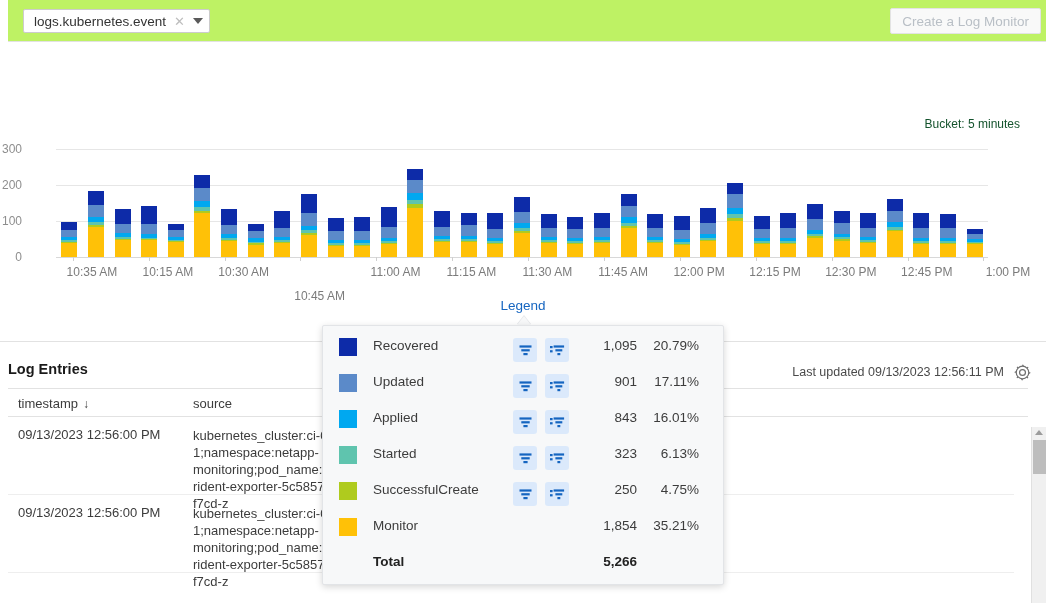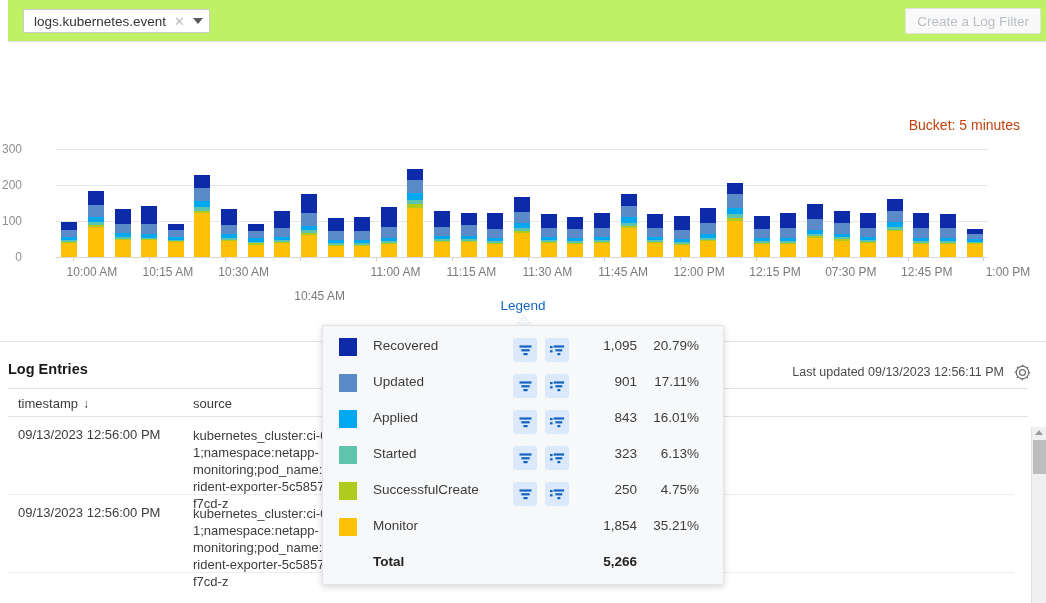--- a/index.html
+++ b/index.html
@@ -78,21 +78,21 @@
   .sel-num { left:518px; top:95px; width:80px; }
   .sel-box .caret { margin-left:auto; }
   .show-others-wrap { position:absolute; left:611px; top:98px; display:flex; align-items:center; gap:7px; }
   .checkbox {
     width:16px; height:16px; background:#0a66c2; border-radius:2px;
     display:flex; align-items:center; justify-content:center;
   }
   .checkbox svg { display:block; }
   .show-others-label { font-size:13.5px; color:#333; }
 
-  .bucket { position:absolute; right:26px; top:117px; font-size:14px; color:#c2410c; }
+  .bucket { position:absolute; right:26px; top:117px; font-size:12px; color:#14532d; }
 
   
   .chart-panel { position:absolute; left:0; top:135px; width:1046px; height:155px; background:#fff; }
   .chart-area { position:absolute; left:56px; top:14px; width:932px; height:108px; }
   .gridline { position:absolute; left:0; width:932px; height:1px; background:#e6e6e6; }
   .axis-base { position:absolute; left:0; top:108px; width:932px; height:1px; background:#d8d8d8; }
   .ylab { position:absolute; right:966px; font-size:12px; color:#8e8e8e; text-align:right; width:40px; transform:translateY(-7px); }
   .bar { position:absolute; bottom:0; width:16px; display:flex; flex-direction:column-reverse; }
   .seg { width:100%; }
   .tick { position:absolute; top:108px; width:1px; height:4px; background:#cfcfcf; }
@@ -154,21 +154,21 @@
 </style>
 </head>
 <body>
 
 <div class="topbar">
   <div class="ds-chip">
     <span class="ds-chip-label">logs.kubernetes.event</span>
     <span class="ds-chip-x">✕</span>
     <span class="caret gray"></span>
   </div>
-  <div class="create-monitor">Create a Log Filter</div>
+  <div class="create-monitor">Create a Log Monitor</div>
 </div>
 
 <div class="filterrow">
   <div class="btn-outline filter-by">Filter By</div>
   <div class="plus-btn">+</div>
   <div class="help-icon">?</div>
   <div class="adv-query">Advanced Query</div>
 </div>
 
 <div class="groupbyrow">
@@ -486,41 +486,41 @@
       </div>
       <div class="bar" style="left: 910.686px;">
         <div class="seg" style="height: 12.96px; background: rgb(255, 193, 7);"></div>
         <div class="seg" style="height: 1.08px; background: rgb(175, 203, 30);"></div>
         <div class="seg" style="height: 1.44px; background: rgb(95, 196, 174);"></div>
         <div class="seg" style="height: 2.88px; background: rgb(0, 168, 240);"></div>
         <div class="seg" style="height: 4.32px; background: rgb(91, 138, 201);"></div>
         <div class="seg" style="height: 5.76px; background: rgb(13, 43, 168);"></div>
       </div>
       <div class="tick" style="left: 16.776px;"></div>
-      <div class="xlab" style="left: 35.9486px;">10:00 AM</div>
+      <div class="xlab" style="left: 35.9486px;">10:35 AM</div>
       <div class="tick" style="left: 92.6674px;"></div>
       <div class="xlab" style="left: 111.84px;">10:15 AM</div>
       <div class="tick" style="left: 168.559px;"></div>
       <div class="xlab" style="left: 187.731px;">10:30 AM</div>
       <div class="tick" style="left: 244.45px;"></div>
       <div class="xlab" style="left: 263.623px; margin-top: 24px;">10:45 AM</div>
       <div class="tick" style="left: 320.342px;"></div>
       <div class="xlab" style="left: 339.514px;">11:00 AM</div>
       <div class="tick" style="left: 396.233px;"></div>
       <div class="xlab" style="left: 415.406px;">11:15 AM</div>
       <div class="tick" style="left: 472.125px;"></div>
       <div class="xlab" style="left: 491.297px;">11:30 AM</div>
       <div class="tick" style="left: 548.016px;"></div>
       <div class="xlab" style="left: 567.189px;">11:45 AM</div>
       <div class="tick" style="left: 623.907px;"></div>
       <div class="xlab" style="left: 643.08px;">12:00 PM</div>
       <div class="tick" style="left: 699.799px;"></div>
       <div class="xlab" style="left: 718.971px;">12:15 PM</div>
       <div class="tick" style="left: 775.69px;"></div>
-      <div class="xlab" style="left: 794.863px;">07:30 PM</div>
+      <div class="xlab" style="left: 794.863px;">12:30 PM</div>
       <div class="tick" style="left: 851.582px;"></div>
       <div class="xlab" style="left: 870.754px;">12:45 PM</div>
       <div class="tick" style="left: 927.473px;"></div>
       <div class="xlab" style="left: 952px;">1:00 PM</div>
     </div>
 </div>
 
 <div class="legend-link">Legend</div>
 <div class="legend-arrow"></div>
 

